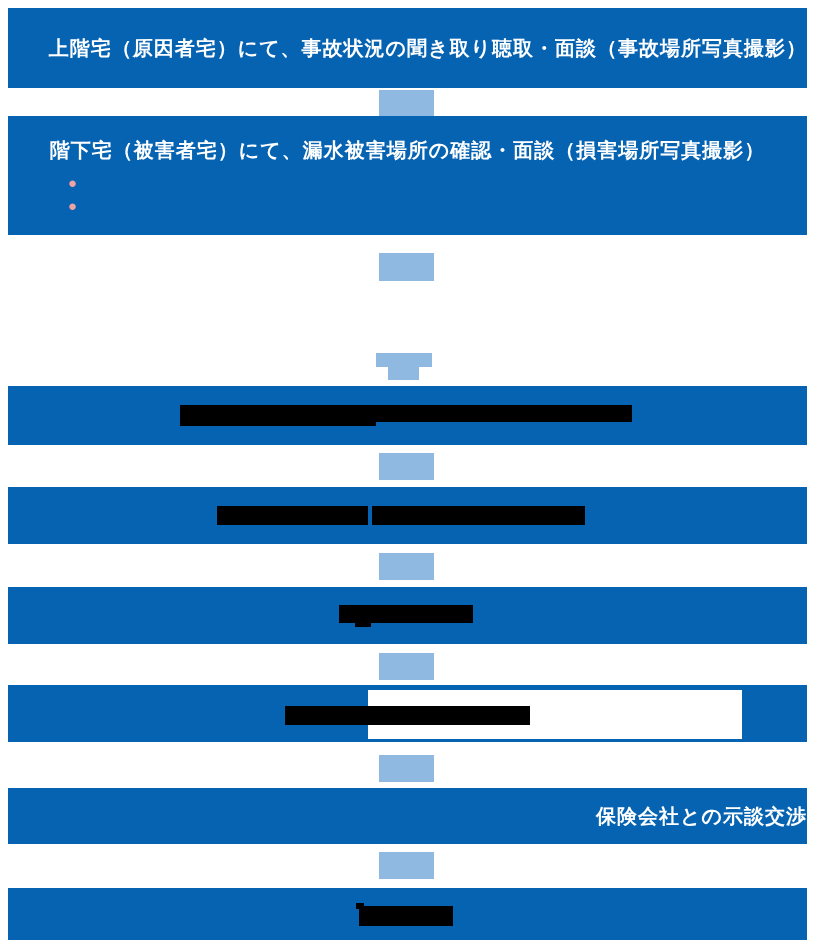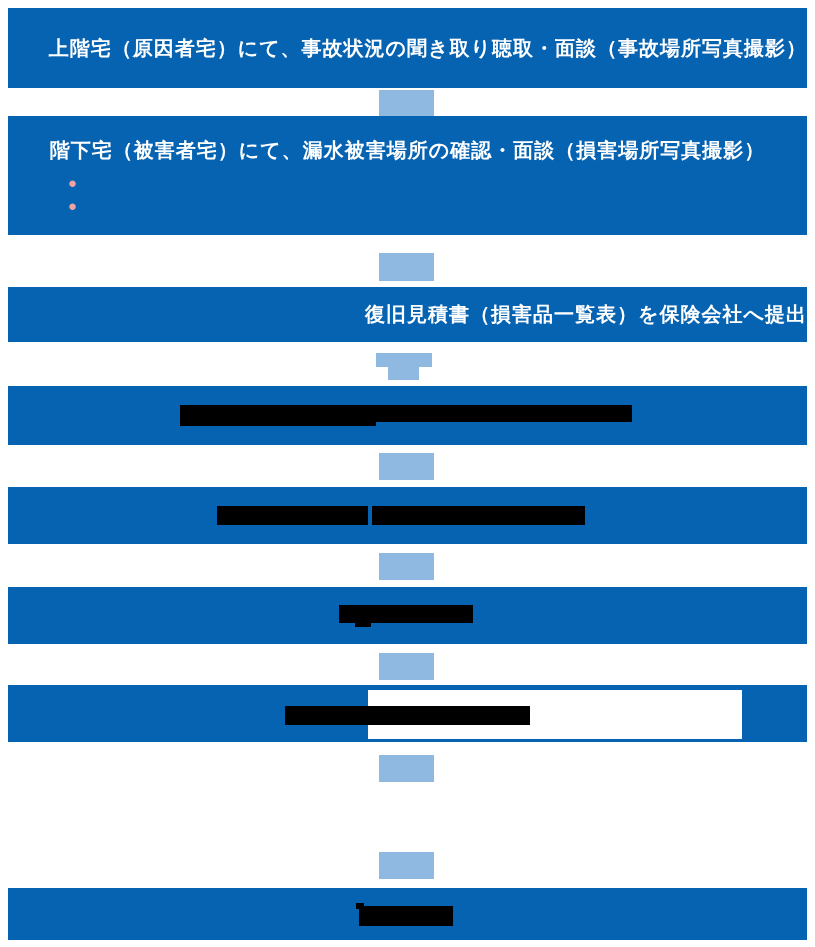--- a/index.html
+++ b/index.html
@@ -52,23 +52,20 @@
         <span class="bullet-dot">●</span>
       </div>
       <div class="bullet-row">
         <span class="bullet-dot">●</span>
       </div>
     </div>
   </div>
 
   <div class="conn" style="top:253px;"></div>
 
-  <div class="box" style="top:287px;height:55px;">
-    <div class="box-title">復旧見積書（損害品一覧表）を保険会社へ提出</div>
-  </div>
 
   <div class="conn-part" style="left:376px;top:353px;width:56px;height:14px;"></div>
   <div class="conn-part" style="left:388px;top:367px;width:31px;height:13px;"></div>
 
   <div class="box" style="top:386px;height:59px;">
     <div class="redact" style="left:172px;top:19px;width:196px;height:21px;"></div>
     <div class="redact" style="left:360px;top:19px;width:264px;height:17px;"></div>
   </div>
 
   <div class="conn" style="top:453px;height:27px;"></div>
@@ -87,20 +84,23 @@
 
   <div class="conn" style="top:653px;height:27px;"></div>
 
   <div class="box" style="top:685px;height:57px;">
     <div class="white-overlay" style="left:360px;top:5px;width:374px;height:49px;"></div>
     <div class="redact" style="left:277px;top:21px;width:245px;height:19px;"></div>
   </div>
 
   <div class="conn" style="top:755px;height:27px;"></div>
 
+  <div class="box" style="top:788px;height:56px;">
+    <div class="box-title">保険会社との示談交渉</div>
+  </div>
 
   <div class="conn" style="top:852px;height:27px;"></div>
 
   <div class="box" style="top:888px;height:52px;">
     <div class="redact" style="left:348px;top:15px;width:8px;height:6px;"></div>
     <div class="redact" style="left:351px;top:18px;width:94px;height:20px;"></div>
   </div>
 
 </div>
 

